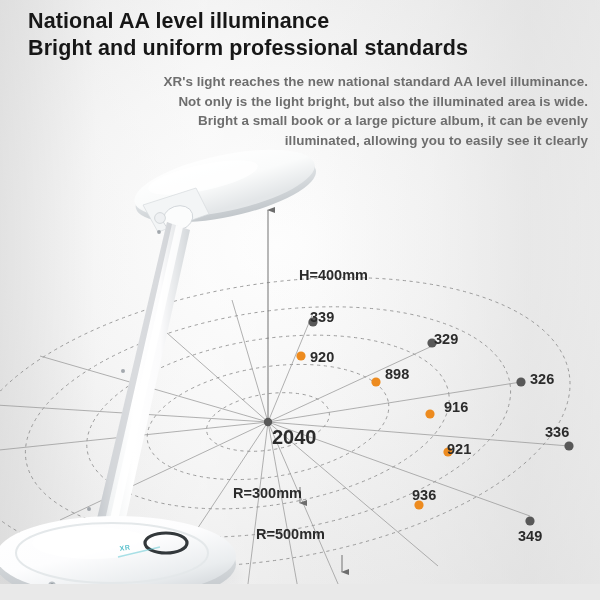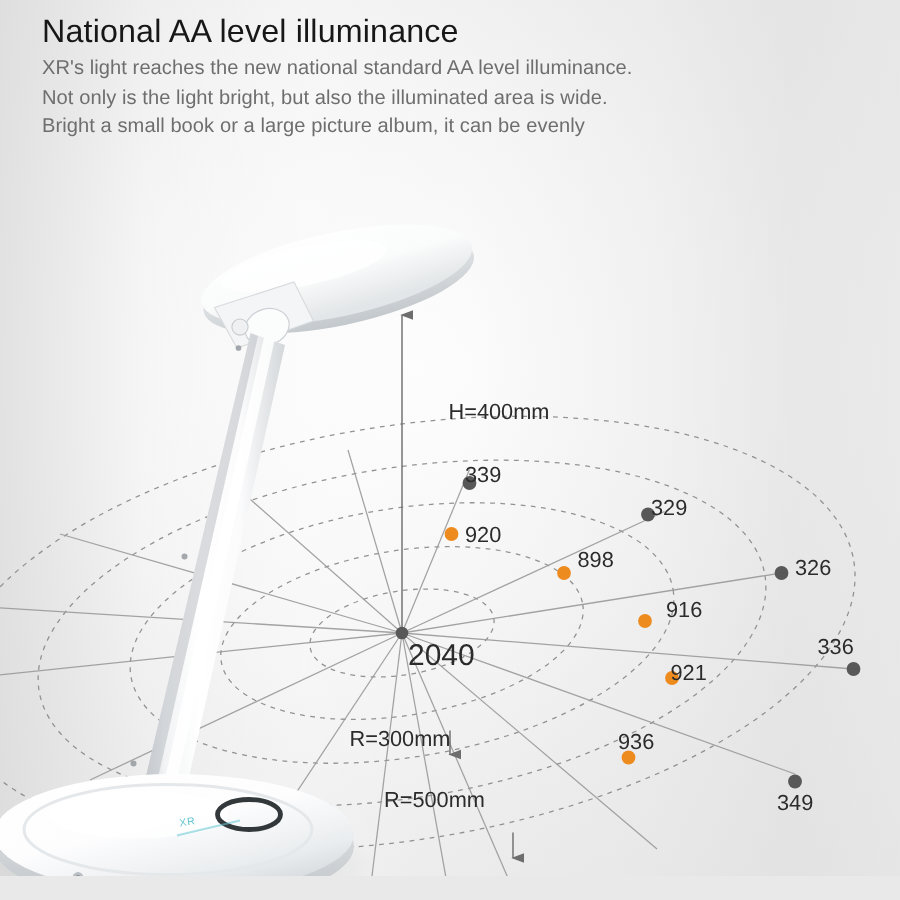--- a/index.html
+++ b/index.html
@@ -14,20 +14,21 @@
     background: #e9e9e9;
   }
 
   #page {
     position: relative;
     width: 600px;
     height: 584px;
     overflow: hidden;
     background:
       radial-gradient(ellipse 520px 420px at 46% 42%, #fdfdfd 0%, #f4f4f4 42%, #ebebeb 70%, #e4e4e4 100%);
+    font-weight: bold;
   }
 
   
   #bg-bands {
     position: absolute;
     inset: 0;
     background:
       linear-gradient(90deg,
         rgba(214,214,214,0.55) 0%,
         rgba(246,246,246,0.25) 16%,
@@ -48,20 +49,22 @@
     z-index: 40;
   }
   .title-line {
     color: #171717;
     font-size: 21.5px;
     line-height: 27px;
     letter-spacing: 0.1px;
     white-space: nowrap;
   }
   #body-copy {
+    margin-top: 10px;
+    text-align: right;
   }
   .body-line {
     color: #6e6e6e;
     font-size: 13.4px;
     line-height: 19.6px;
     letter-spacing: 0.05px;
     white-space: nowrap;
   }
 
   
@@ -110,24 +113,26 @@
 </style>
 </head>
 <body>
 
 <div id="page">
 
   <div id="bg-bands"></div>
 
   <div id="header">
     <div class="title-line">National AA level illuminance</div>
+    <div class="title-line">Bright and uniform professional standards</div>
     <div id="body-copy">
       <div class="body-line">XR's light reaches the new national standard AA level illuminance.</div>
       <div class="body-line">Not only is the light bright, but also the illuminated area is wide.</div>
       <div class="body-line">Bright a small book or a large picture album, it can be evenly</div>
+      <div class="body-line">illuminated, allowing you to easily see it clearly</div>
     </div>
   </div>
 
   <div id="diagram">
     <svg width="600" height="600" viewBox="0 0 600 600">
       <defs>
         <marker id="arrowUp" markerWidth="8" markerHeight="9" refX="4" refY="1.2" orient="auto">
           <path d="M4,0 L7.4,9 L0.6,9 Z" fill="#6d6d6d"></path>
         </marker>
         <marker id="arrowDown" markerWidth="8" markerHeight="9" refX="4" refY="7.8" orient="auto">

